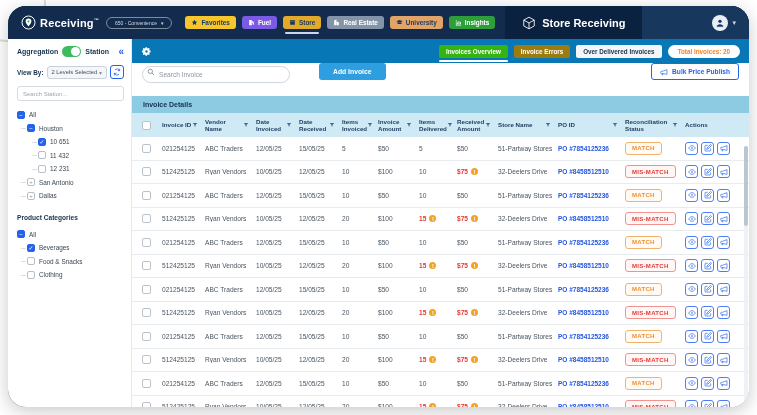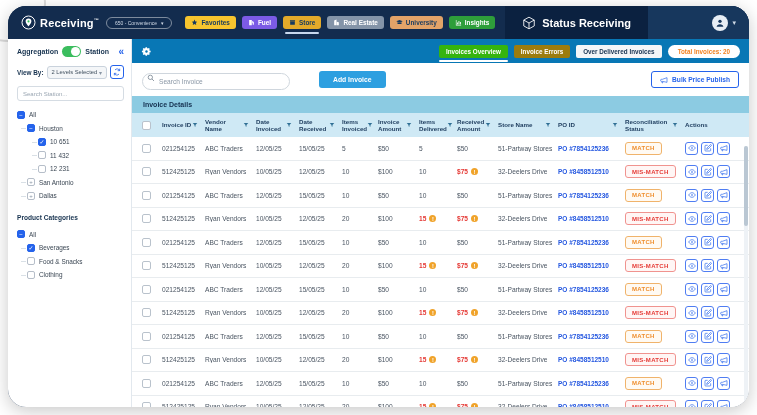--- a/index.html
+++ b/index.html
@@ -63,21 +63,21 @@
   .blue-toolbar { height:24px; background:#0877b5; display:flex; align-items:center; padding:0 9px; flex-shrink:0; }
   .gear { width:11px; height:11px; cursor:pointer; }
   .tabs { margin-left:auto; display:flex; align-items:center; gap:6px; }
   .tab { position:relative; height:13px; display:flex; align-items:center; padding:0 7px; border-radius:2px; font-size:6.3px; font-weight:bold; white-space:nowrap; cursor:pointer; }
   .tab.green { background:#35b40f; color:#fff; }
   .tab.green.active::after { content:""; position:absolute; left:0; right:0; bottom:-4.5px; height:2px; background:#fff; border-radius:2px; }
   .tab.gold { background:#9c7c0e; color:#fff; }
   .tab.light { background:#f4f6f8; color:#14304f; }
   .tab.pill { background:#fff; color:#f2801e; border-radius:8px; padding:0 10px; }
 
-  .search-row { height:33px; display:flex; align-items:center; padding:0 10px; gap:29px; flex-shrink:0; background:#fff; }
+  .search-row { height:33px; display:flex; align-items:flex-start; padding:0 10px; gap:29px; flex-shrink:0; background:#fff; }
   .inv-search-wrap { position:relative; width:148px; }
   .inv-search { width:100%; height:17px; border:1px solid #cfd6dd; border-radius:9px; font-size:6.6px; padding:0 6px 0 16px; color:#333; font-family:"Liberation Sans",sans-serif; }
   .inv-search::placeholder { color:#8a97a5; }
   .inv-search-wrap svg { position:absolute; left:5px; top:4.5px; width:8px; height:8px; }
   .add-btn { height:17px; padding:0 14px; background:#2d9fe0; color:#fff; border:none; border-radius:3px; font-size:6.8px; font-weight:bold; cursor:pointer; font-family:"Liberation Sans",sans-serif; }
   .bulk-btn { margin-left:auto; height:17px; display:flex; align-items:center; gap:4px; padding:0 8px; background:#fff; border:1px solid #2563eb; border-radius:3px; color:#2563eb; font-size:6.6px; font-weight:bold; cursor:pointer; white-space:nowrap; font-family:"Liberation Sans",sans-serif; }
   .bulk-btn svg { width:8px; height:8px; }
 
   .details-bar { height:17px; background:#8ccbe2; display:flex; align-items:center; padding:0 11px; font-size:7px; font-weight:bold; color:#14304f; flex-shrink:0; }
 
@@ -158,21 +158,21 @@
               </svg>
               <span>Insights</span>
             </div>
           </div>
       </div>
       <div class="tb-title">
         <svg viewBox="0 0 24 24" fill="none" stroke="#fff" stroke-width="1.5">
             <path d="M12 2l9 5v10l-9 5-9-5V7z"></path>
             <path d="M12 12l9-5M12 12L3 7M12 12v10"></path>
           </svg>
-        <span class="pt">Status Receiving</span>
+        <span class="pt">Store Receiving</span>
       </div>
       <div class="tb-right">
         <div class="avatar">
           <svg viewBox="0 0 24 24" fill="#18375c">
               <circle cx="12" cy="8" r="4"></circle>
               <path d="M4 21c0-4.2 4-6.2 8-6.2s8 2 8 6.2z"></path>
             </svg>
         </div>
         <span class="av-caret">▾</span>
       </div>

